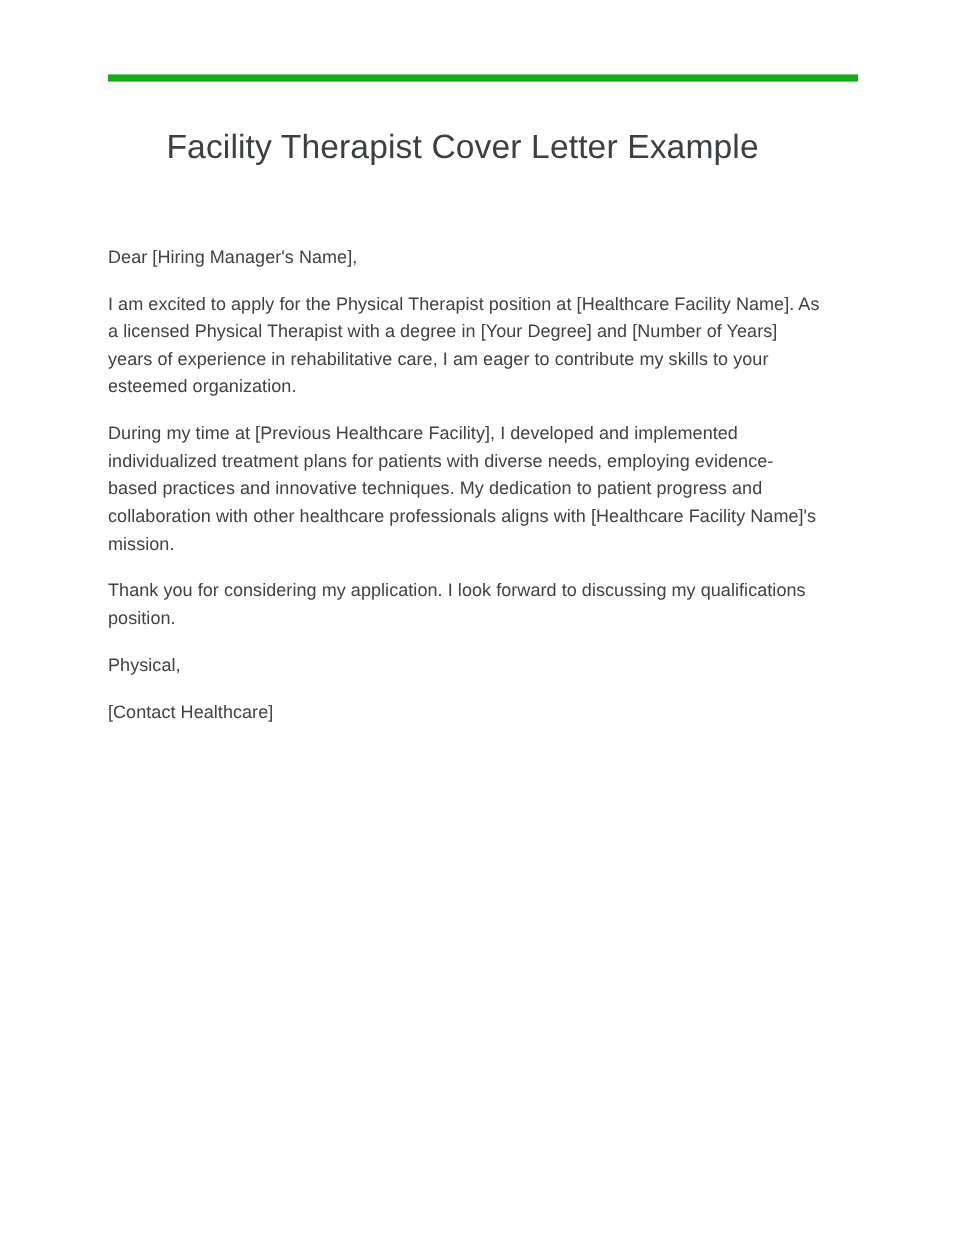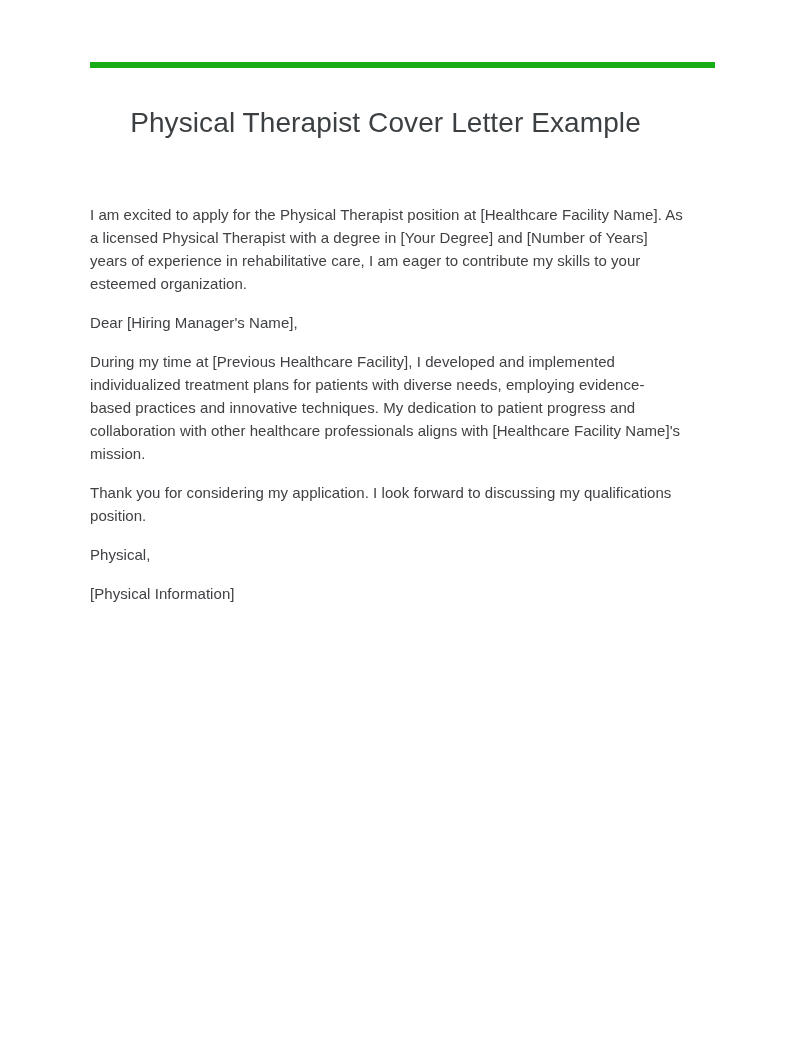--- a/index.html
+++ b/index.html
@@ -67,33 +67,33 @@
     margin-bottom: 0;
   }
 </style>
 </head>
 <body>
 
 <div class="page">
 
   <div class="accent-rule"></div>
 
-  <h1 class="doc-title">Physical Therapist Cover Letter Example</h1>
+  <h1 class="doc-title">Facility Therapist Cover Letter Example</h1>
 
   <div class="letter-body">
 
+    <p class="letter-paragraph">Dear [Hiring Manager's Name],</p>
+
     <p class="letter-paragraph">I am excited to apply for the Physical Therapist position at [Healthcare Facility Name]. As a licensed Physical Therapist with a degree in [Your Degree] and [Number of Years] years of experience in rehabilitative care, I am eager to contribute my skills to your esteemed organization.</p>
-
-    <p class="letter-paragraph">Dear [Hiring Manager's Name],</p>
 
     <p class="letter-paragraph">During my time at [Previous Healthcare Facility], I developed and implemented individualized treatment plans for patients with diverse needs, employing evidence-based practices and innovative techniques. My dedication to patient progress and collaboration with other healthcare professionals aligns with [Healthcare Facility Name]'s mission.</p>
 
 
     <p class="letter-paragraph">Thank you for considering my application. I look forward to discussing my qualifications position.</p>
 
     <p class="letter-paragraph">Physical,</p>
 
 
-    <p class="letter-paragraph">[Physical Information]</p>
+    <p class="letter-paragraph">[Contact Healthcare]</p>
 
   </div>
 
 </div>
 
 </body></html>

